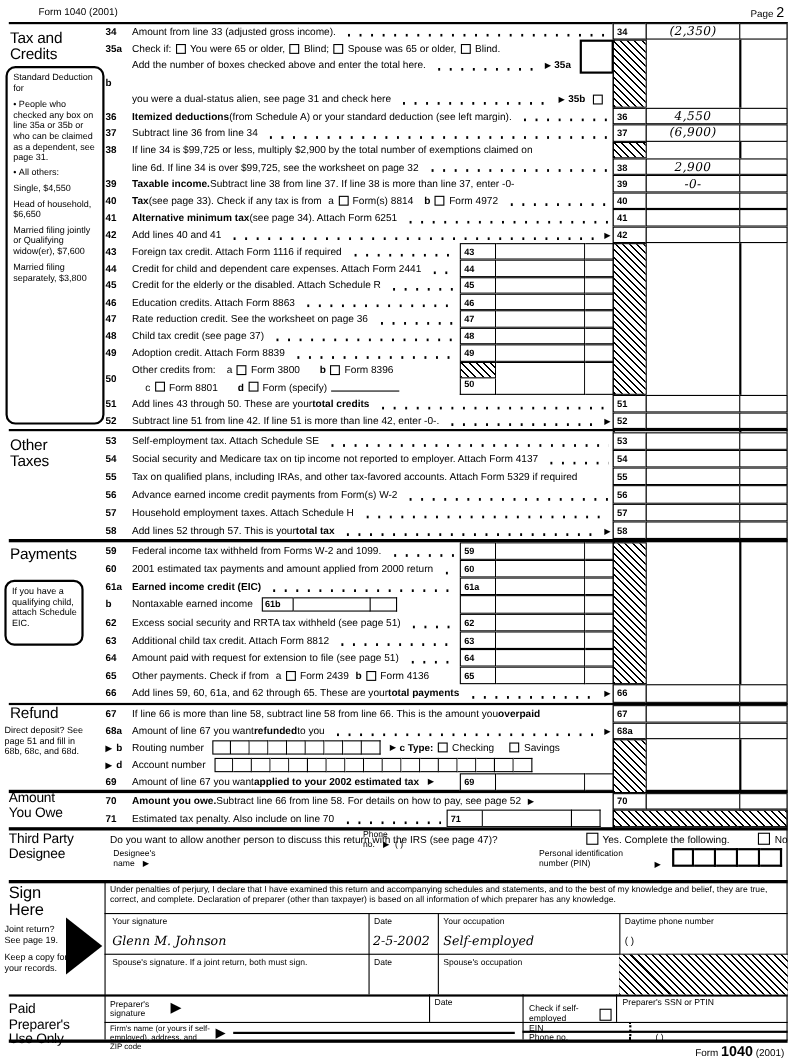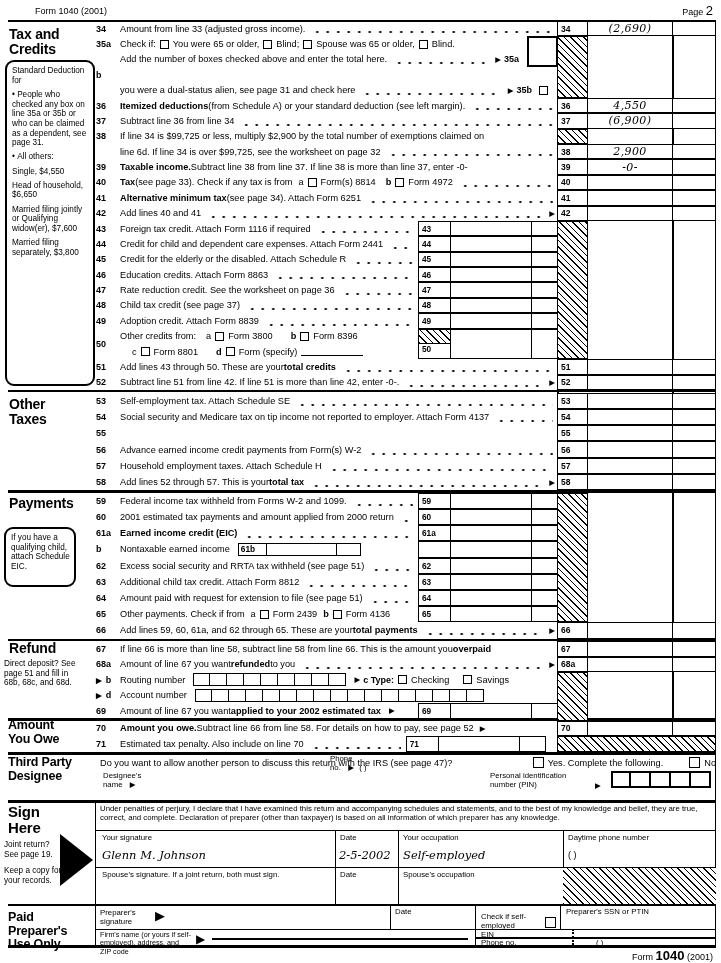--- a/index.html
+++ b/index.html
@@ -30,21 +30,21 @@
 .ica{width:81px;border-left:none}
 .icc{width:26px;border-left:none}
 .mini{flex:none;display:flex;height:13px;margin-left:8px}
 .mtag{width:29px;border:1.6px solid #000;font-weight:bold;font-size:8.3px;display:flex;align-items:center;padding-left:2px}
 .mamt{width:70px;border:1.6px solid #000;border-left:none}
 .mcents{width:24px;border:1.6px solid #000;border-left:none}
 .db{flex:none;width:17px;height:13px;border:1.7px solid #000;border-left:none;background:#fff}
 .db:first-of-type,.dbf{border-left:1.7px solid #000}
 .uline{flex:none;display:inline-block;width:62px;height:9px;border-bottom:1.7px solid #000;margin-left:4px}
 
-.sbt{position:absolute;font-weight:bold;font-size:14px;line-height:1.08;letter-spacing:-.2px}
+.sbt{position:absolute;font-weight:normal;font-size:14px;line-height:1.08;letter-spacing:-.2px}
 .sbn{position:absolute;font-size:8.2px;line-height:1.18}
 .rbox{position:absolute;border:2.2px solid #000;border-radius:9px;background:#fff;font-size:8.2px;line-height:1.18;padding:4px 3px 0 5px}
 .rbox p{margin-bottom:4.5px}
 .sm{font-size:7.8px;line-height:1.2}
 .val2{font-family:"DejaVu Serif",serif;font-style:italic;font-size:11.5px}
 .bigar{position:absolute;width:0;height:0;border-top:26px solid transparent;border-bottom:26px solid transparent;border-left:33px solid #000}
 .pin{width:20px;height:17px;border:2px solid #000;border-left:none;background:#fff;flex:none}
 .pinf{border-left:2px solid #000}
 b{font-weight:bold}
 </style>
@@ -284,20 +284,21 @@
       <span>Self-employment tax. Attach Schedule SE</span>
       <span class="lead"></span>
     </div>
   <div class="row">
       <span class="no">54</span>
       <span>Social security and Medicare tax on tip income not reported to employer. Attach Form 4137</span>
       <span class="lead"></span>
     </div>
   <div class="row">
       <span class="no">55</span>
+      <span>Tax on qualified plans, including IRAs, and other tax-favored accounts. Attach Form 5329 if required</span>
     </div>
   <div class="row">
       <span class="no">56</span>
       <span>Advance earned income credit payments from Form(s) W-2</span>
       <span class="lead"></span>
     </div>
   <div class="row">
       <span class="no">57</span>
       <span>Household employment taxes. Attach Schedule H</span>
       <span class="lead"></span>
@@ -477,21 +478,21 @@
       <span class="no">71</span>
       <span>Estimated tax penalty. Also include on line 70</span>
       <span class="lead" style="max-width:90px"></span>
       <span class="ic icn">71</span>
       <span class="ic ica"></span>
       <span class="ic icc"></span>
     </div>
 </div>
 
 <div class="ec num" style="left:557px;top:21px;width:31px;height:15.4px">34</div>
-<div class="ec amt" style="left:586.5px;top:21px;width:87px;height:15.4px">(2,690)</div>
+<div class="ec amt" style="left:586.5px;top:21px;width:87px;height:15.4px">(2,350)</div>
 <div class="ec" style="left:672px;top:21px;width:44px;height:15.4px"></div>
 <div class="ec" style="left:527px;top:36.4px;width:31px;height:30.8px;border-width:2.2px"></div>
 <div class="hatch" style="left:557px;top:36.4px;width:31px;height:61.5px"></div>
 <div class="ec num" style="left:557px;top:97.9px;width:31px;height:15.4px">36</div>
 <div class="ec amt" style="left:586.5px;top:97.9px;width:87px;height:15.4px">4,550</div>
 <div class="ec" style="left:672px;top:97.9px;width:44px;height:15.4px"></div>
 <div class="ec num" style="left:557px;top:113.3px;width:31px;height:15.4px">37</div>
 <div class="ec amt" style="left:586.5px;top:113.3px;width:87px;height:15.4px">(6,900)</div>
 <div class="ec" style="left:672px;top:113.3px;width:44px;height:15.4px"></div>
 <div class="hatch" style="left:557px;top:128.7px;width:31px;height:15.4px"></div>

